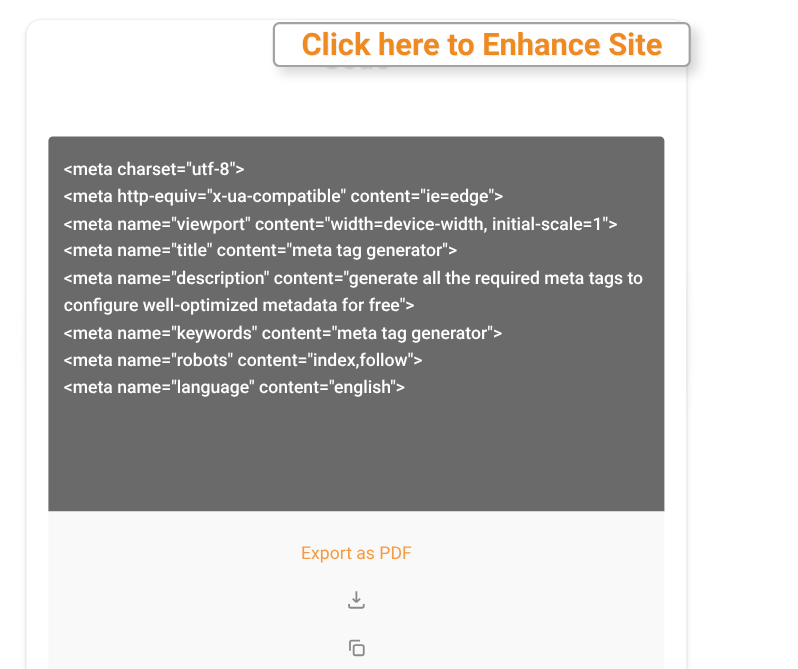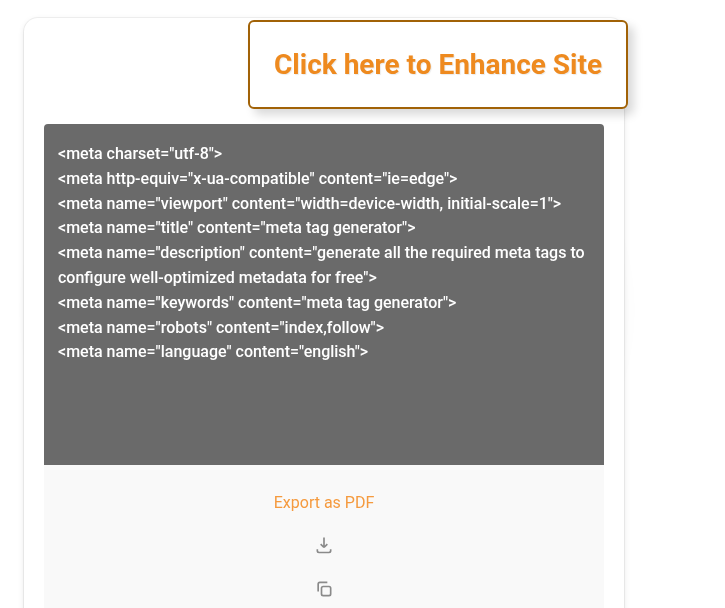--- a/index.html
+++ b/index.html
@@ -80,23 +80,23 @@
       height: 20px;
       stroke: currentColor;
       fill: none;
       stroke-width: 2;
     }
     .callout {
       position: absolute;
       top: 20px;
       left: 248px;
       background: #fff;
-      border: 2px solid #a16207;
+      border: 2px solid #a3a3a3;
       border-radius: 6px;
-      padding: 26px 24px;
+      padding: 2px 24px;
       box-shadow: 6px 6px 10px rgba(0,0,0,0.15);
     }
     .callout-text {
       font-size: 28px;
       font-weight: 700;
       color: #ee8a1f;
       text-shadow: 1px 1px 1px rgba(0,0,0,0.08);
       white-space: nowrap;
     }
     .shadow-blob {

